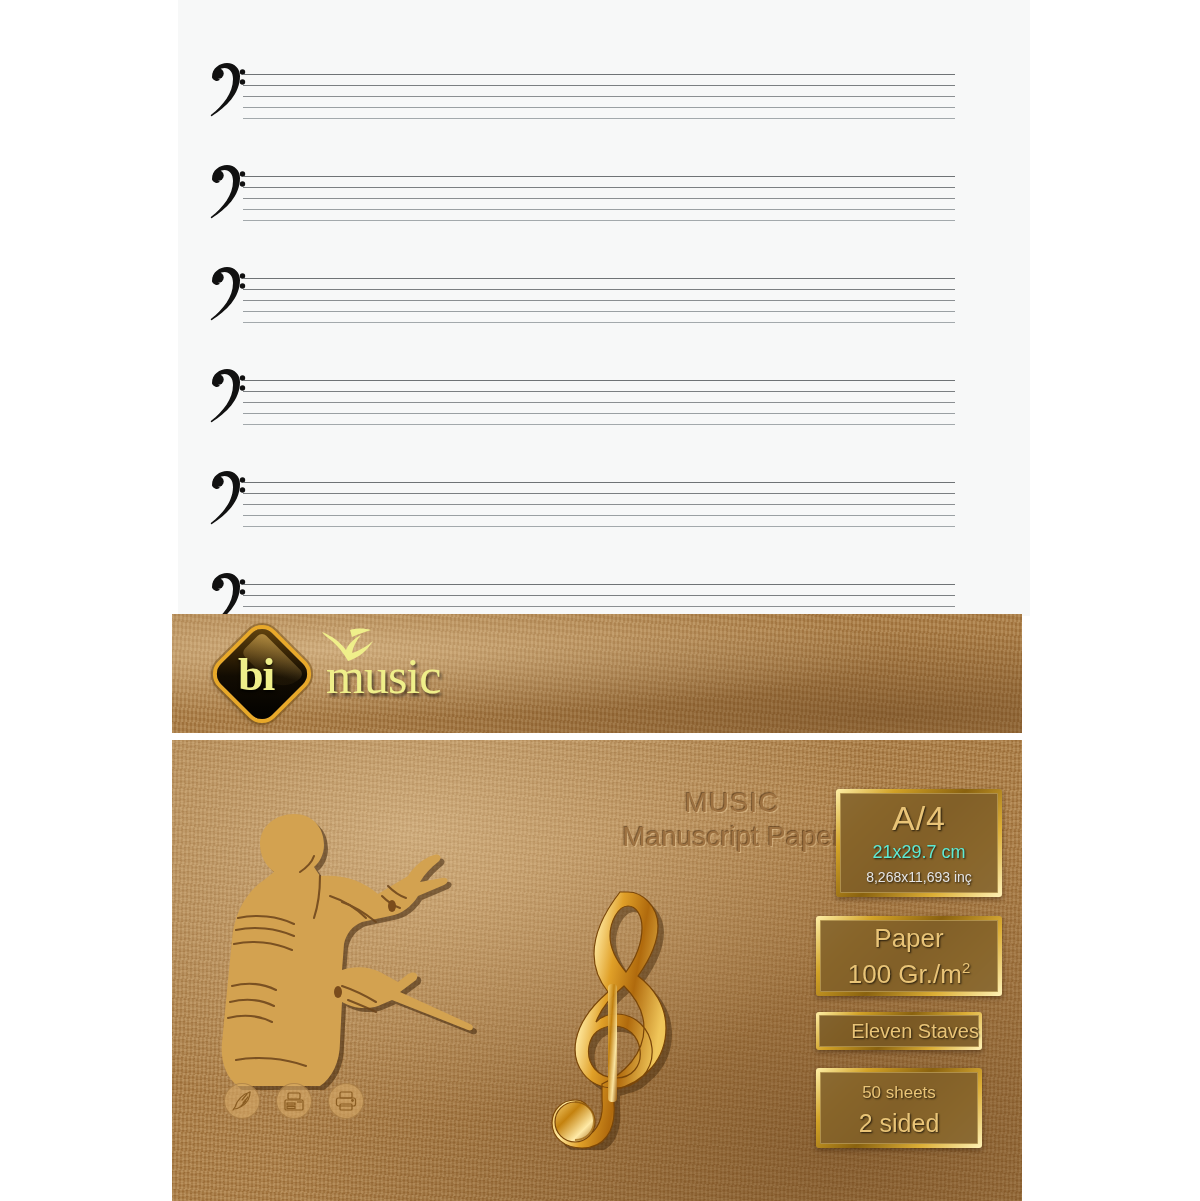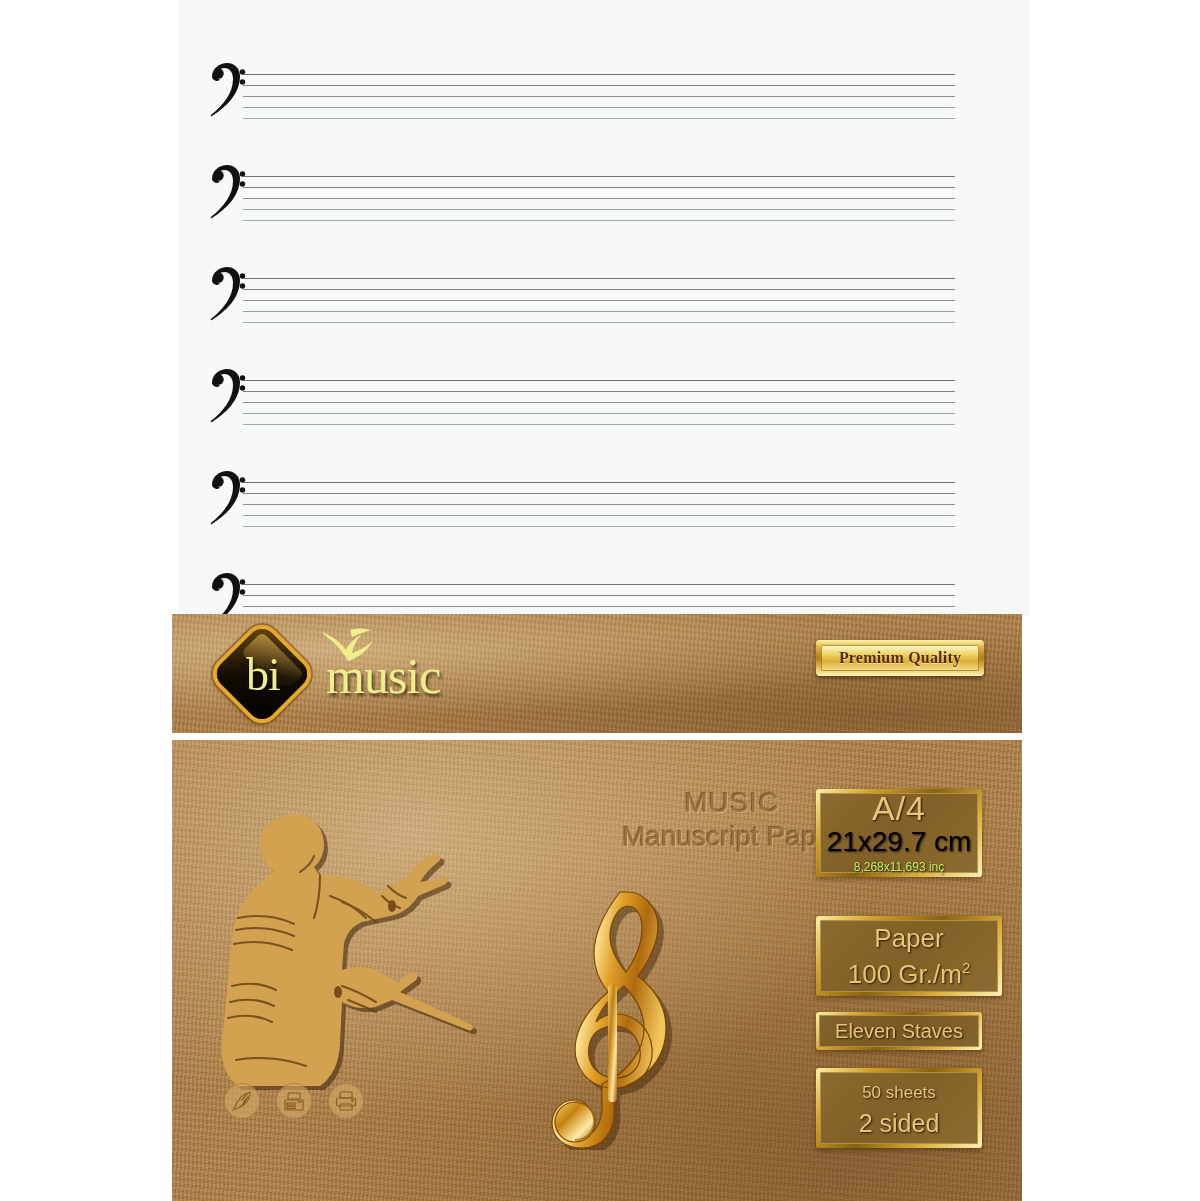--- a/index.html
+++ b/index.html
@@ -37,22 +37,22 @@
     transform:rotate(45deg);border-radius:14px;
     background:linear-gradient(135deg,#6a4a10 0%,#3a2606 28%,#120c02 52%,#000 100%);
     box-shadow:0 0 0 4px #e8a92a, 0 0 0 6px rgba(120,80,20,.55), 0 3px 7px rgba(0,0,0,.55);
   }
   #logo-diamond::after{
     content:"";position:absolute;left:6px;top:6px;right:6px;height:42%;
     border-radius:10px 10px 40px 10px;
     background:linear-gradient(150deg,rgba(255,208,110,.55),rgba(255,190,70,.05) 70%);
   }
   #logo-bi{
-    position:absolute;left:20px;top:20px;width:74px;height:50px;
-    font-family:"Liberation Serif",serif;font-weight:400;font-size:46px;
+    position:absolute;left:12px;top:20px;width:74px;height:50px;
+    font-family:"Liberation Serif",serif;font-weight:700;font-size:46px;
     color:#efef8a;line-height:50px;letter-spacing:-1px;
     text-shadow:0 2px 3px rgba(0,0,0,.85);z-index:3;
   }
   #logo-music{
     position:absolute;left:100px;top:18px;
     font-family:"Liberation Serif",serif;font-size:50px;color:#efef8a;
     line-height:56px;letter-spacing:-1px;
     text-shadow:2px 3px 3px rgba(0,0,0,.55);z-index:3;
   }
   #logo-bird{position:absolute;left:94px;top:-4px;width:56px;height:40px;z-index:4;}
@@ -128,32 +128,32 @@
     width:100%;height:100%;border-radius:1px;box-sizing:border-box;
     background:rgba(129,95,42,.92);
     box-shadow:inset 0 0 0 1px rgba(255,228,140,.35);
     display:flex;flex-direction:column;align-items:center;justify-content:center;
   }
   .spec .t{
     color:#e9c477;text-align:center;white-space:nowrap;
     text-shadow:1px 1px 2px rgba(0,0,0,.75);
   }
 
-  #spec-size{top:49px;width:166px;height:88px;}
+  #spec-size{top:49px;width:166px;height:108px;margin-left:20px;}
   #spec-size .t1{font-size:34px;line-height:38px;letter-spacing:1px;}
-  #spec-size .t2{font-size:28px;line-height:30px;color:#000000;}
-  #spec-size .t3{font-size:12px;line-height:20px;color:#bef264;}
+  #spec-size .t2{font-size:18px;line-height:30px;color:#5eead4;}
+  #spec-size .t3{font-size:14px;line-height:20px;color:#e5e5e5;}
 
   #spec-paper{top:176px;width:186px;height:80px;}
   #spec-paper .t1{font-size:26px;line-height:30px;}
   #spec-paper .t2{font-size:26px;line-height:30px;}
   #spec-paper sup{font-size:15px;vertical-align:super;}
 
   #spec-staves{top:272px;width:166px;height:38px;padding:3px;}
-  #spec-staves .face{background:rgba(120,88,38,.92);}
+  #spec-staves .face{background:rgba(120,88,38,.92);align-items:flex-end;}
   #spec-staves .t1{font-size:20px;line-height:24px;}
 
   #spec-sheets{top:328px;width:166px;height:80px;}
   #spec-sheets .t1{font-size:17px;line-height:30px;}
   #spec-sheets .t2{font-size:25px;line-height:30px;text-align:right;}
 </style>
 </head>
 <body>
 
 <div id="staff-sheet">
@@ -260,24 +260,20 @@
   <div id="logo-lockup">
     <div id="logo-diamond"></div>
     <div id="logo-bi">bi</div>
     <svg id="logo-bird" viewBox="0 0 56 40">
       <path d="M2 6 C12 10 20 16 26 24 C28 19 33 13 41 9 C36 15 33 21 32 27 C38 25 46 21 53 15 C47 25 38 32 28 35 C26 31 20 22 12 15 C8 12 4 9 2 6 Z" fill="#efef8a"></path>
       <path d="M30 4 C36 2 44 2 51 4 C45 6 38 8 32 11 Z" fill="#efef8a"></path>
     </svg>
     <div id="logo-music">music</div>
   </div>
 
-  <div id="premium-plate">
-    <div class="inner"></div>
-    <span id="premium-text">Premium Quality</span>
-  </div>
 </div>
 
 <div id="cover-panel">
 
   <svg id="conductor" viewBox="0 0 300 300">
     <g transform="translate(4,4)" fill="rgba(60,34,10,.55)">
       <path d="M58 34 C58 16 74 4 92 4 C110 4 122 17 122 35 C122 44 118 52 112 57 L118 66 C140 64 160 70 176 84 L206 66
                C212 56 222 48 232 45 C238 43 241 48 236 52 C228 58 222 65 218 72 L240 68 C246 67 248 72 242 75 L216 86
                C210 96 200 104 188 106 L160 112 C150 116 144 124 142 134 L140 160
                C152 156 166 156 178 162 L196 172 L206 164 C212 160 218 164 214 170 L198 182 L268 214 C273 216 271 222 266 220

